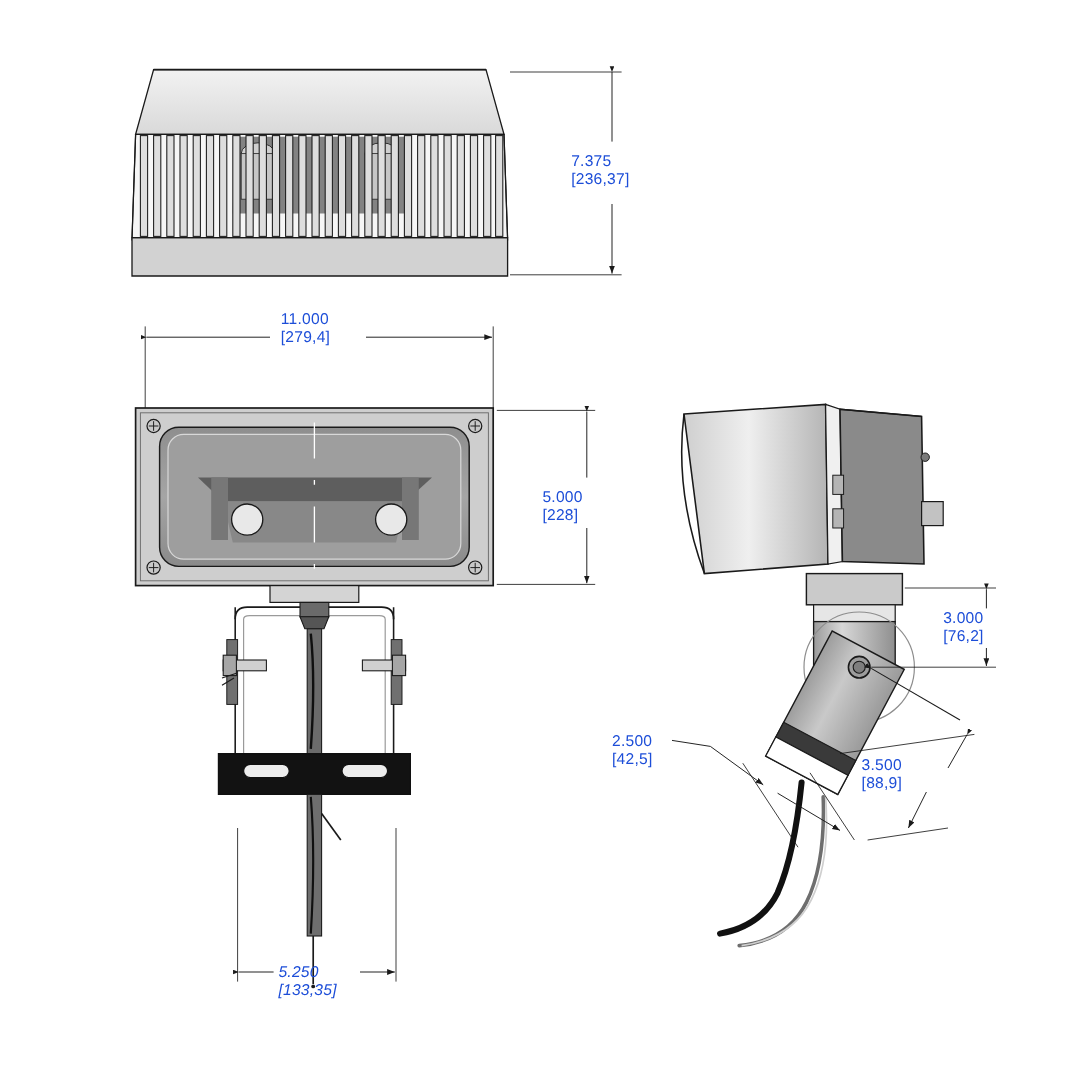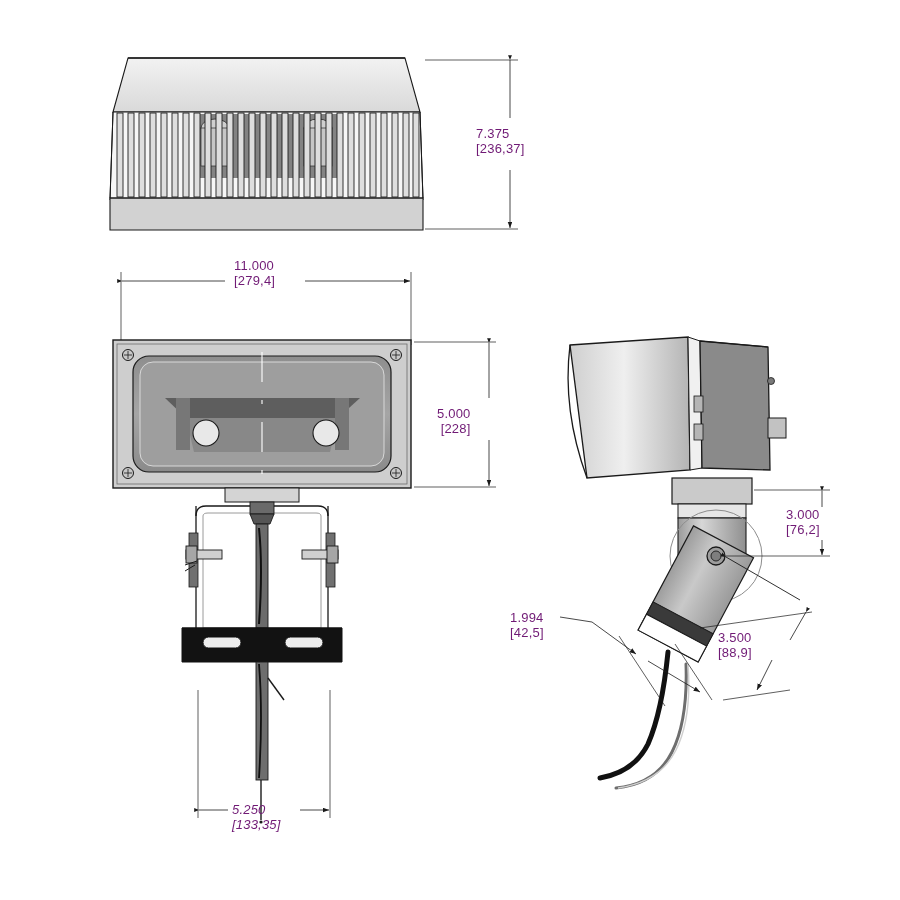--- a/index.html
+++ b/index.html
@@ -8,21 +8,21 @@
     font-family:"Liberation Sans", sans-serif;
     color:#111;
   }
   #sheet{position:absolute;left:0;top:0;width:900px;height:900px;}
   svg.draw{position:absolute;left:0;top:0;width:900px;height:900px;}
   .dimtext{
     position:absolute;
     font-family:"Liberation Sans", sans-serif;
     font-size:13px;
     line-height:15px;
-    color:#701a75;
+    color:#1d4ed8;
     white-space:nowrap;
     letter-spacing:0.2px;
   }
   .dimtext .l2{display:block;}
 </style>
 </head>
 <body>
 
 <div id="sheet">
 
@@ -273,37 +273,37 @@
   <div class="dimtext" style="left:476px;top:126px;">
     <span>7.375</span>
     <span class="l2">[236,37]</span>
   </div>
 
   <div class="dimtext" style="left:234px;top:258px;">
     <span>11.000</span>
     <span class="l2">[279,4]</span>
   </div>
 
-  <div class="dimtext" style="left:437px;top:406px;text-align:right;">
+  <div class="dimtext" style="left:452px;top:406px;">
     <span>5.000</span>
     <span class="l2">[228]</span>
   </div>
 
   <div class="dimtext" style="left:232px;top:802px;font-style:italic;">
     <span>5.250</span>
     <span class="l2">[133,35]</span>
   </div>
 
   <div class="dimtext" style="left:786px;top:507px;">
     <span>3.000</span>
     <span class="l2">[76,2]</span>
   </div>
 
   <div class="dimtext" style="left:510px;top:610px;">
-    <span>1.994</span>
+    <span>2.500</span>
     <span class="l2">[42,5]</span>
   </div>
 
   <div class="dimtext" style="left:718px;top:630px;">
     <span>3.500</span>
     <span class="l2">[88,9]</span>
   </div>
 
 </div>
 

